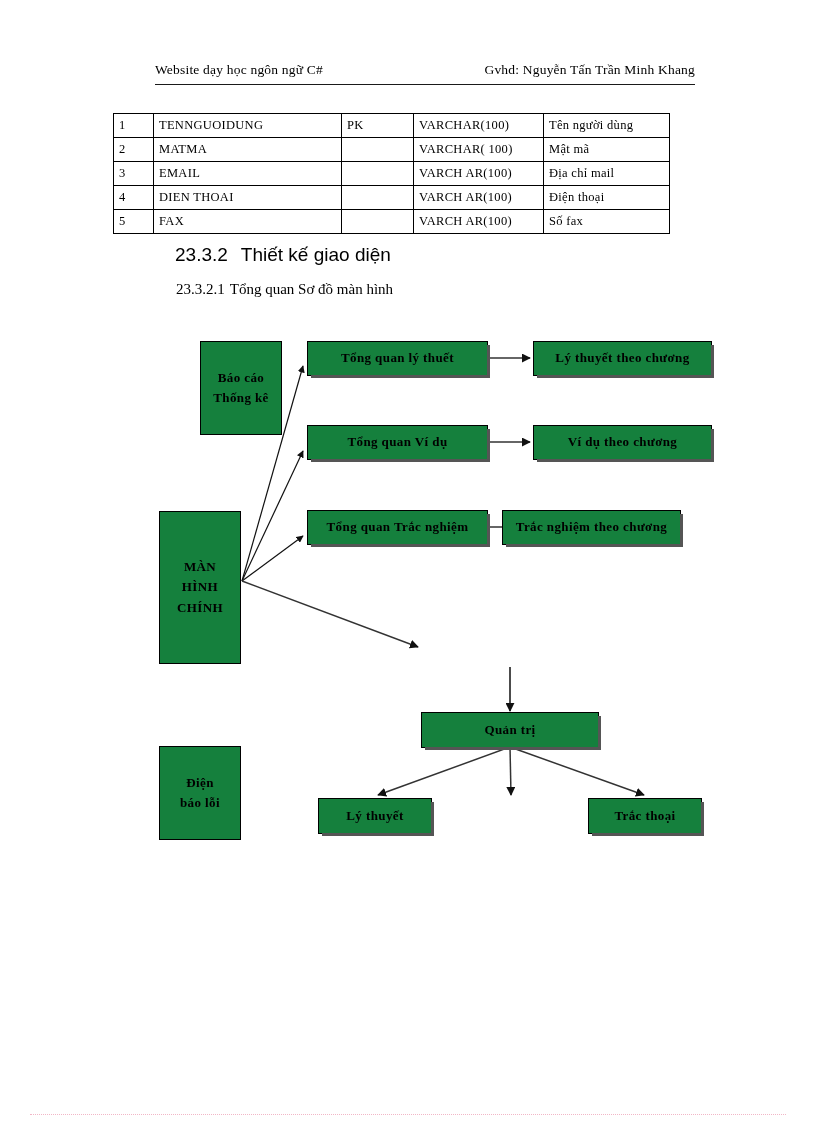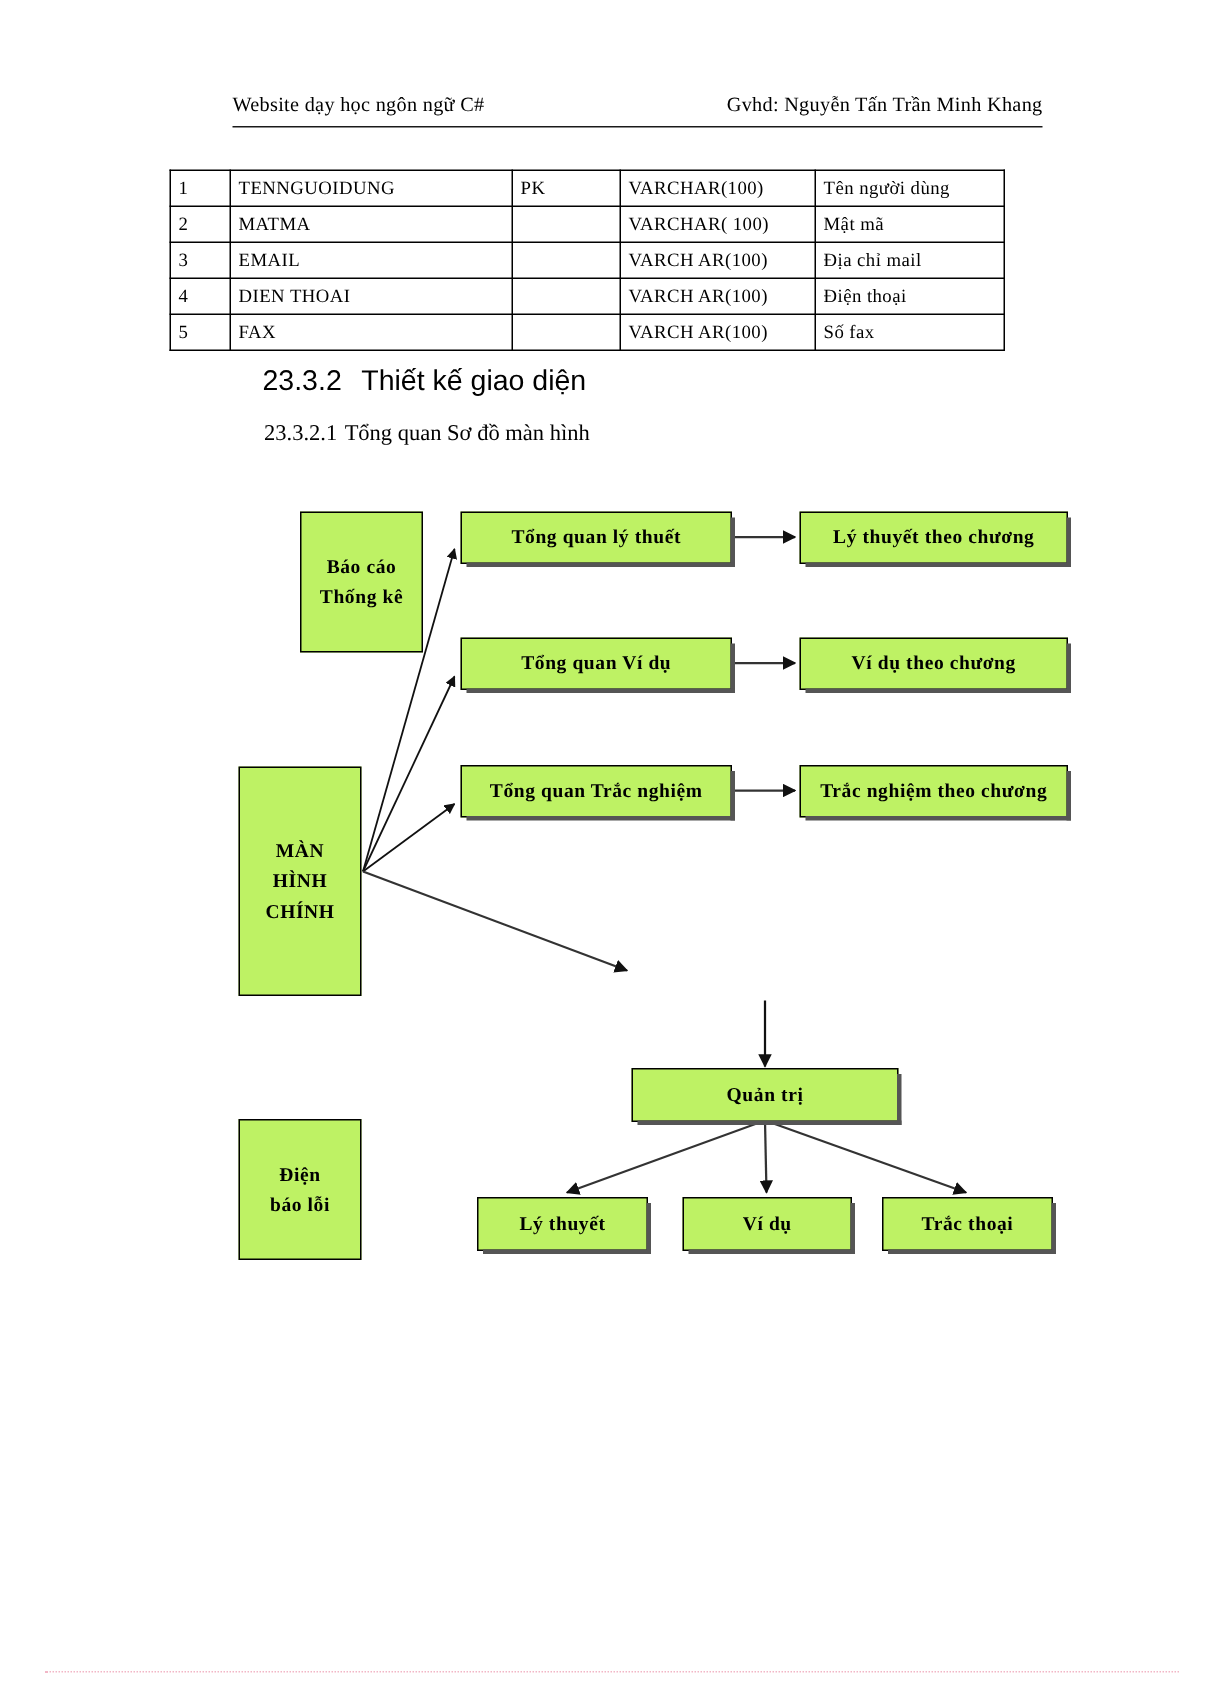--- a/index.html
+++ b/index.html
@@ -105,21 +105,21 @@
   }
   #diagram svg {
     position: absolute;
     left: 0;
     top: 0;
   }
   .dbox {
     position: absolute;
     box-sizing: border-box;
     border: 1.3px solid #000000;
-    background: #bef264;
+    background: #15803d;
     display: flex;
     align-items: center;
     justify-content: center;
     text-align: center;
     font-weight: bold;
     font-size: 13px;
     line-height: 1.55;
     letter-spacing: 0.4px;
     white-space: nowrap;
   }
@@ -269,28 +269,27 @@
     <div class="dbox shadow" style="left:307px; top:341px; width:181px; height:35px;">Tổng quan  lý thuết</div>
 
     <div class="dbox shadow" style="left:307px; top:425px; width:181px; height:35px;">Tổng quan  Ví dụ</div>
 
     <div class="dbox shadow" style="left:307px; top:510px; width:181px; height:35px;">Tổng quan  Trắc nghiệm</div>
 
     <div class="dbox shadow" style="left:533px; top:341px; width:179px; height:35px;">Lý thuyết theo chương</div>
 
     <div class="dbox shadow" style="left:533px; top:425px; width:179px; height:35px;">Ví dụ  theo chương</div>
 
-    <div class="dbox shadow" style="left:533px; top:510px; width:179px; height:35px;">Trắc nghiệm theo chương</div>
+    <div class="dbox shadow" style="left:502px; top:510px; width:179px; height:35px;">Trắc nghiệm theo chương</div>
 
 
     <div class="dbox shadow" style="left:421px; top:712px; width:178px; height:36px;">Quản trị</div>
 
     <div class="dbox shadow" style="left:318px; top:798px; width:114px; height:36px;">Lý  thuyết</div>
 
-    <div class="dbox shadow" style="left:455px; top:798px; width:113px; height:36px;">Ví dụ</div>
 
     <div class="dbox shadow" style="left:588px; top:798px; width:114px; height:36px;">Trắc thoại</div>
 
   </div>
 
   <div id="bottom-rule"></div>
 
 </div>
 
 </body></html>

